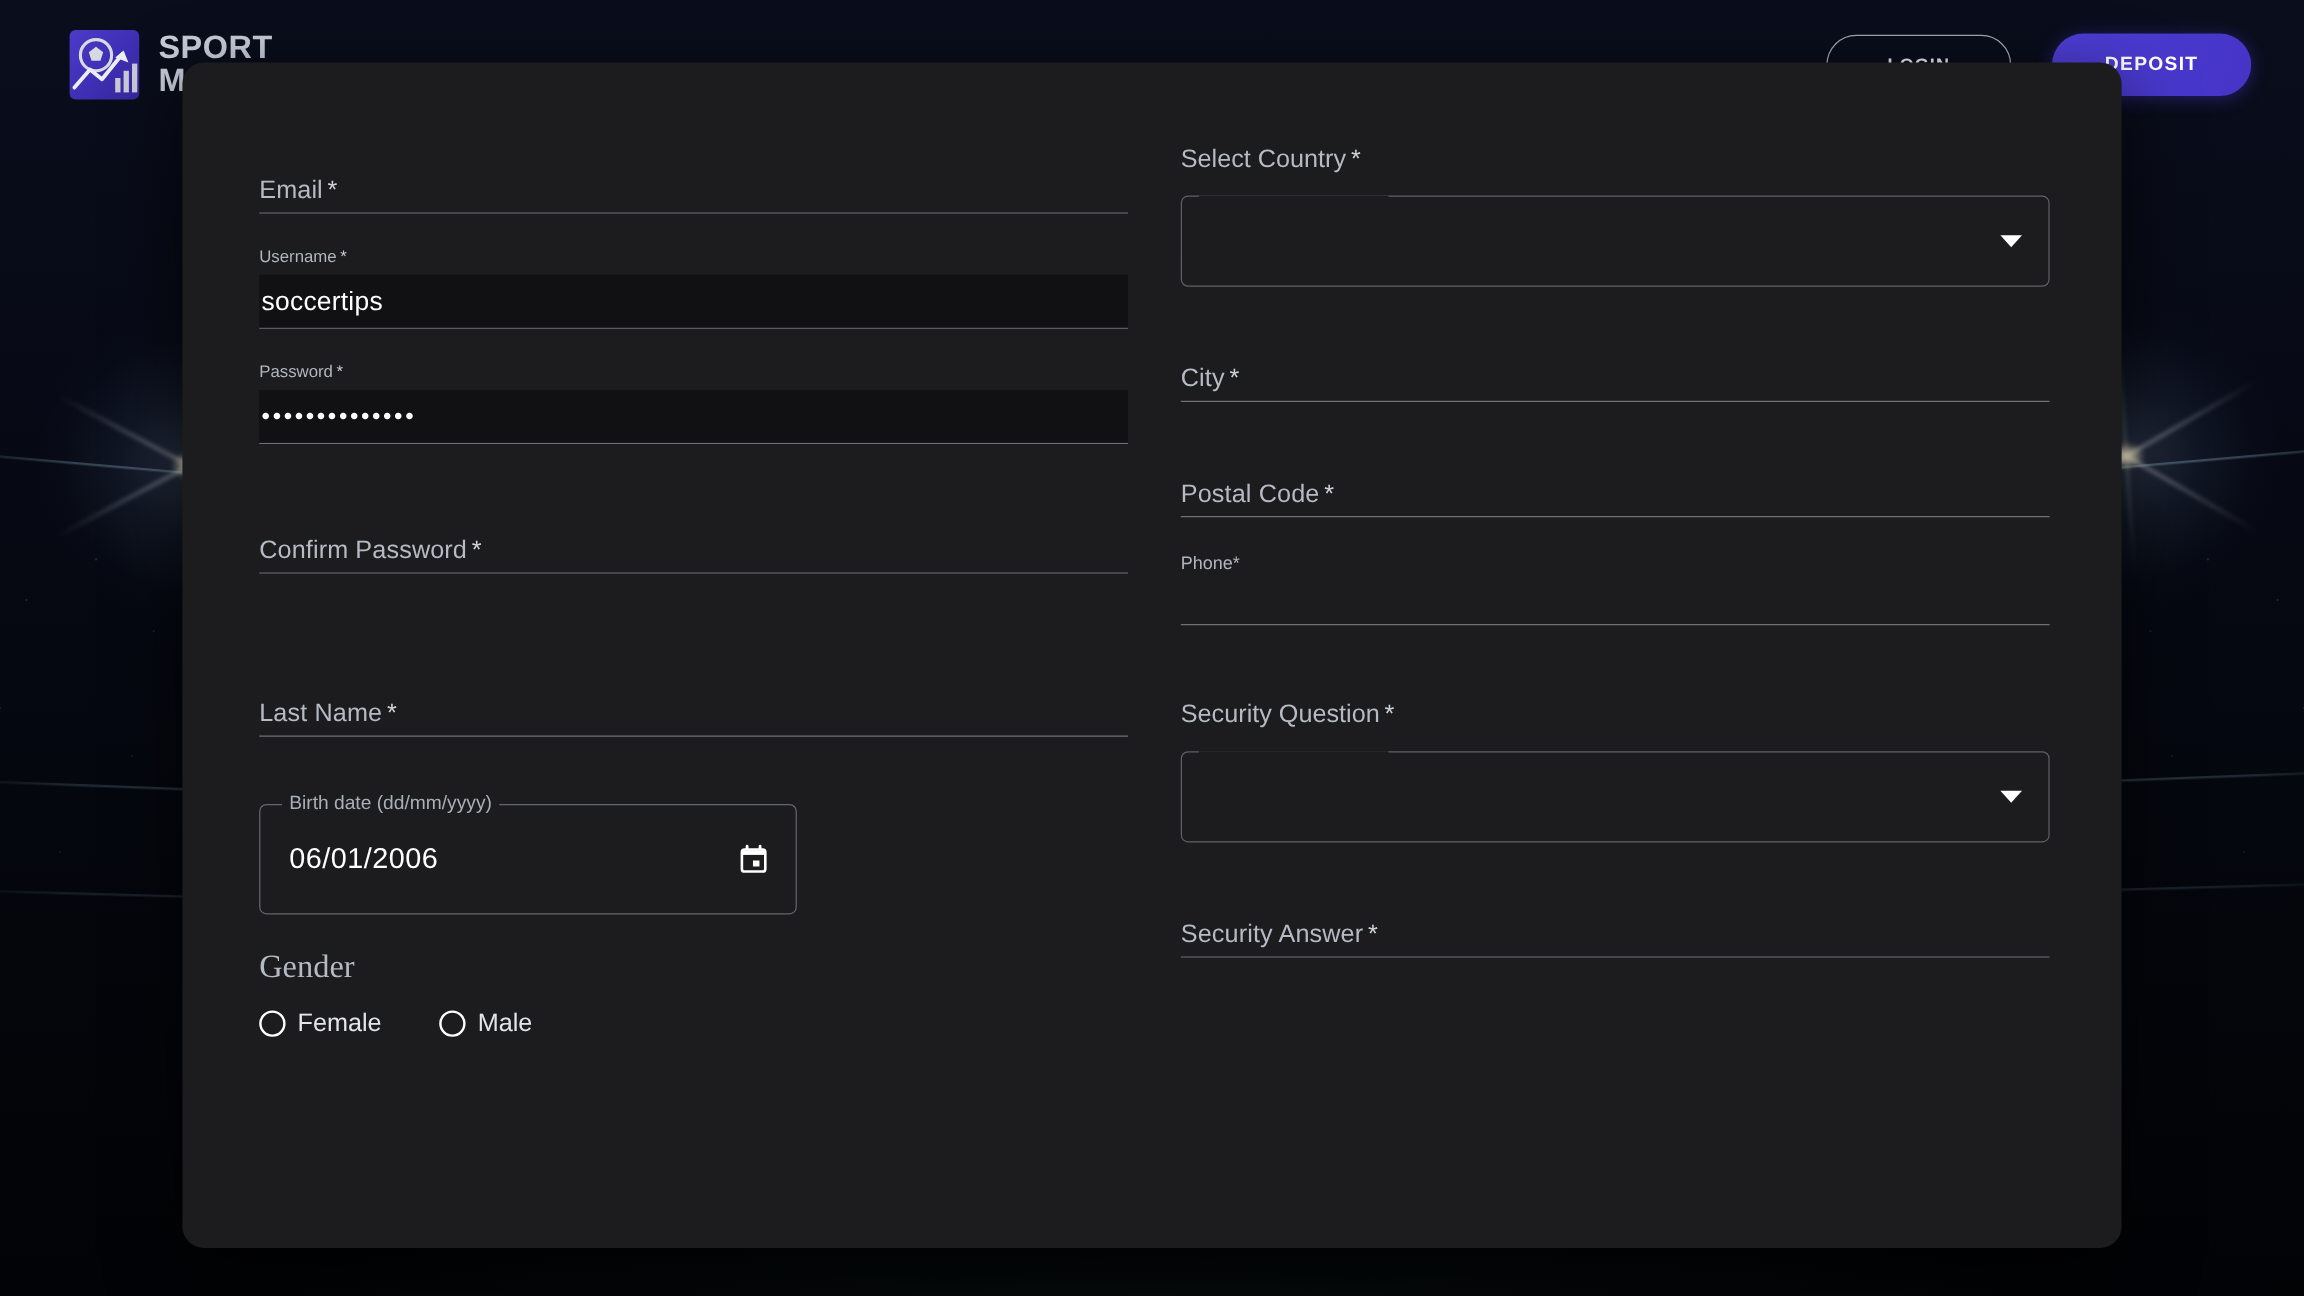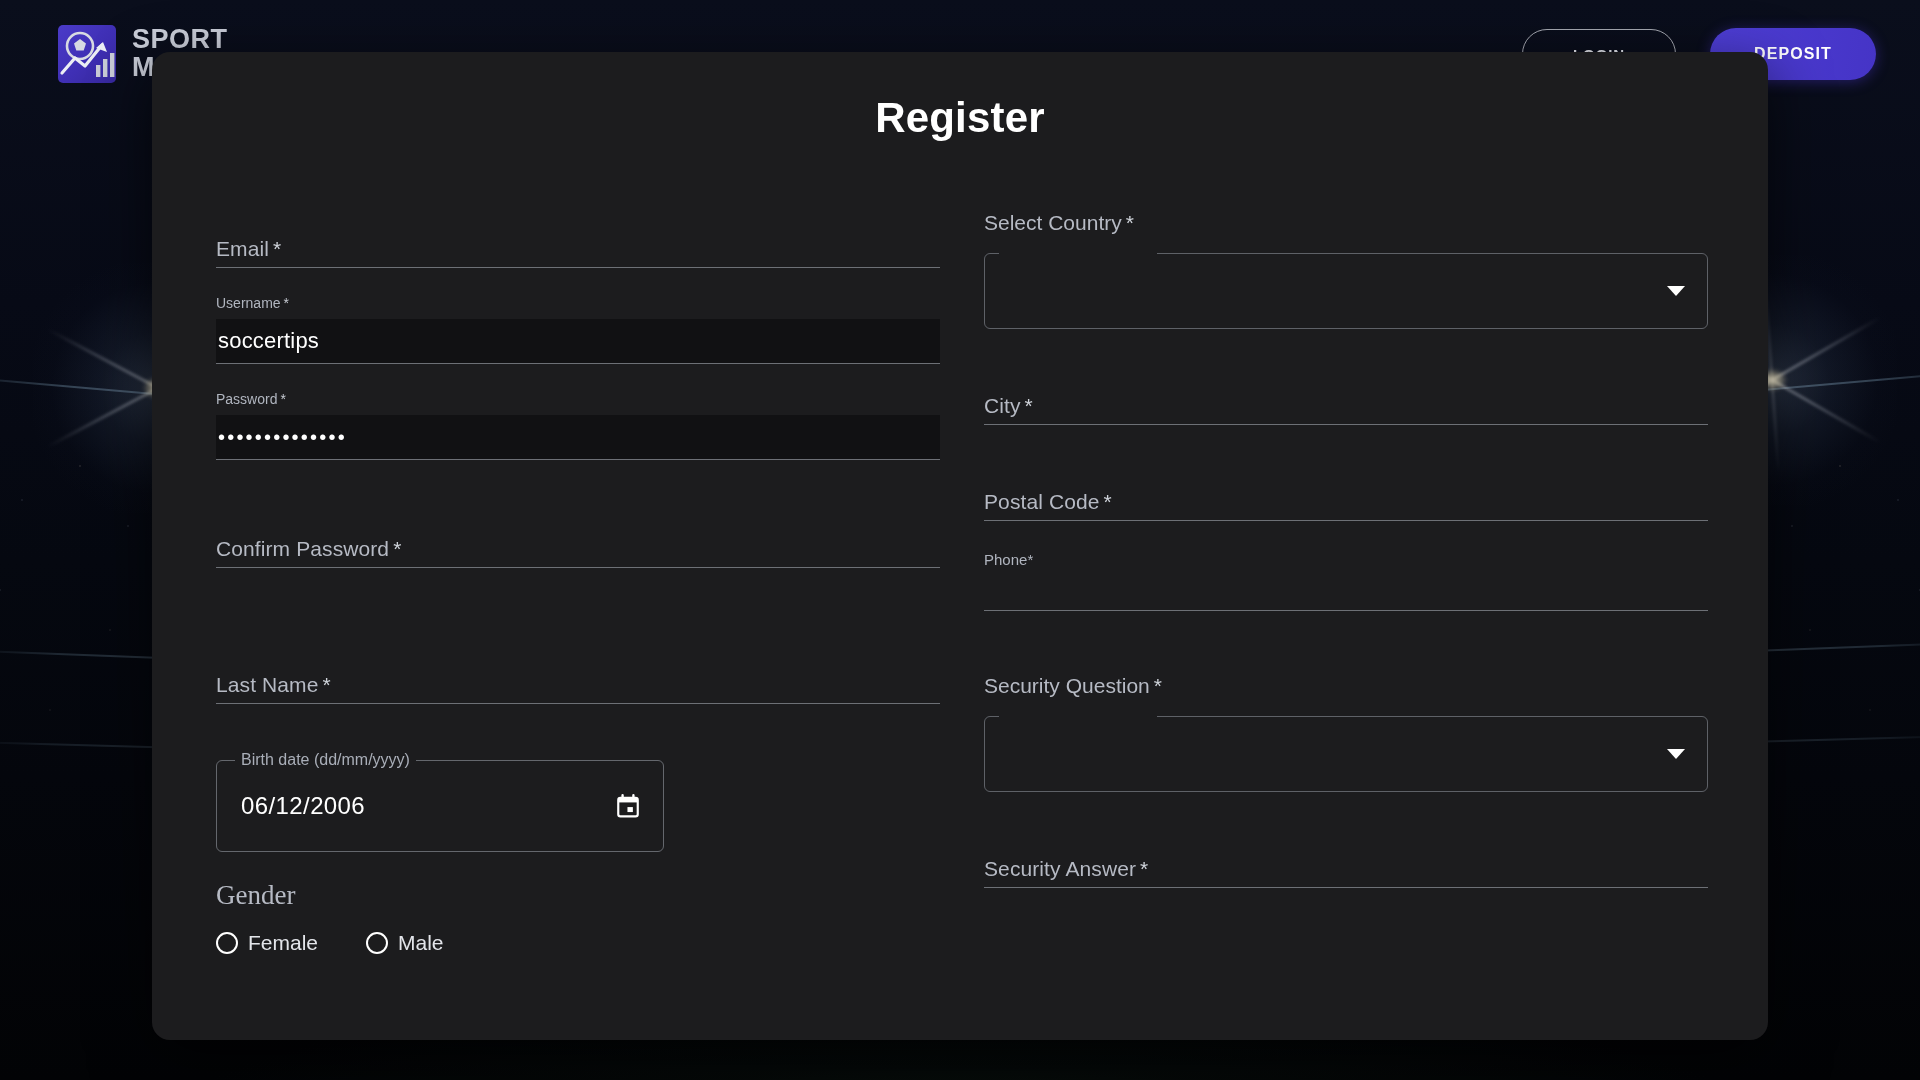--- a/index.html
+++ b/index.html
@@ -362,21 +362,20 @@
     </div>
 
     <div class="nav-right">
       <button class="btn-outline">LOGIN</button>
       <button class="btn-deposit">DEPOSIT</button>
     </div>
   </div>
 
   <div class="modal">
 
-    <h1 class="modal-title">Register</h1>
 
     <div class="form-grid">
 
       <div class="col">
 
         <div class="field">
           <div class="fld-std">
             <span class="lbl"><span>Email</span><span class="req">*</span></span>
           </div>
         </div>
@@ -415,21 +414,21 @@
         <div class="field">
           <div class="fld-std">
             <span class="lbl"><span>Last Name</span><span class="req">*</span></span>
           </div>
         </div>
 
         <div class="sp-56"></div>
 
         <div class="date-field">
           <span class="notch-lbl">Birth date (dd/mm/yyyy)</span>
-          <span class="date-val">06/12/2006</span>
+          <span class="date-val">06/01/2006</span>
           <span class="cal-icon">
             <svg width="26" height="26" viewBox="0 0 24 24" aria-hidden="true">
               <path d="M7 2v2M17 2v2" stroke="#ffffff" stroke-width="2.2" stroke-linecap="round"></path>
               <rect x="3" y="4.5" width="18" height="17" rx="2" fill="none" stroke="#ffffff" stroke-width="2"></rect>
               <rect x="3.6" y="5.1" width="16.8" height="3.6" fill="#ffffff"></rect>
               <rect x="11.5" y="13" width="5" height="4.6" fill="#ffffff"></rect>
             </svg>
           </span>
         </div>
 

